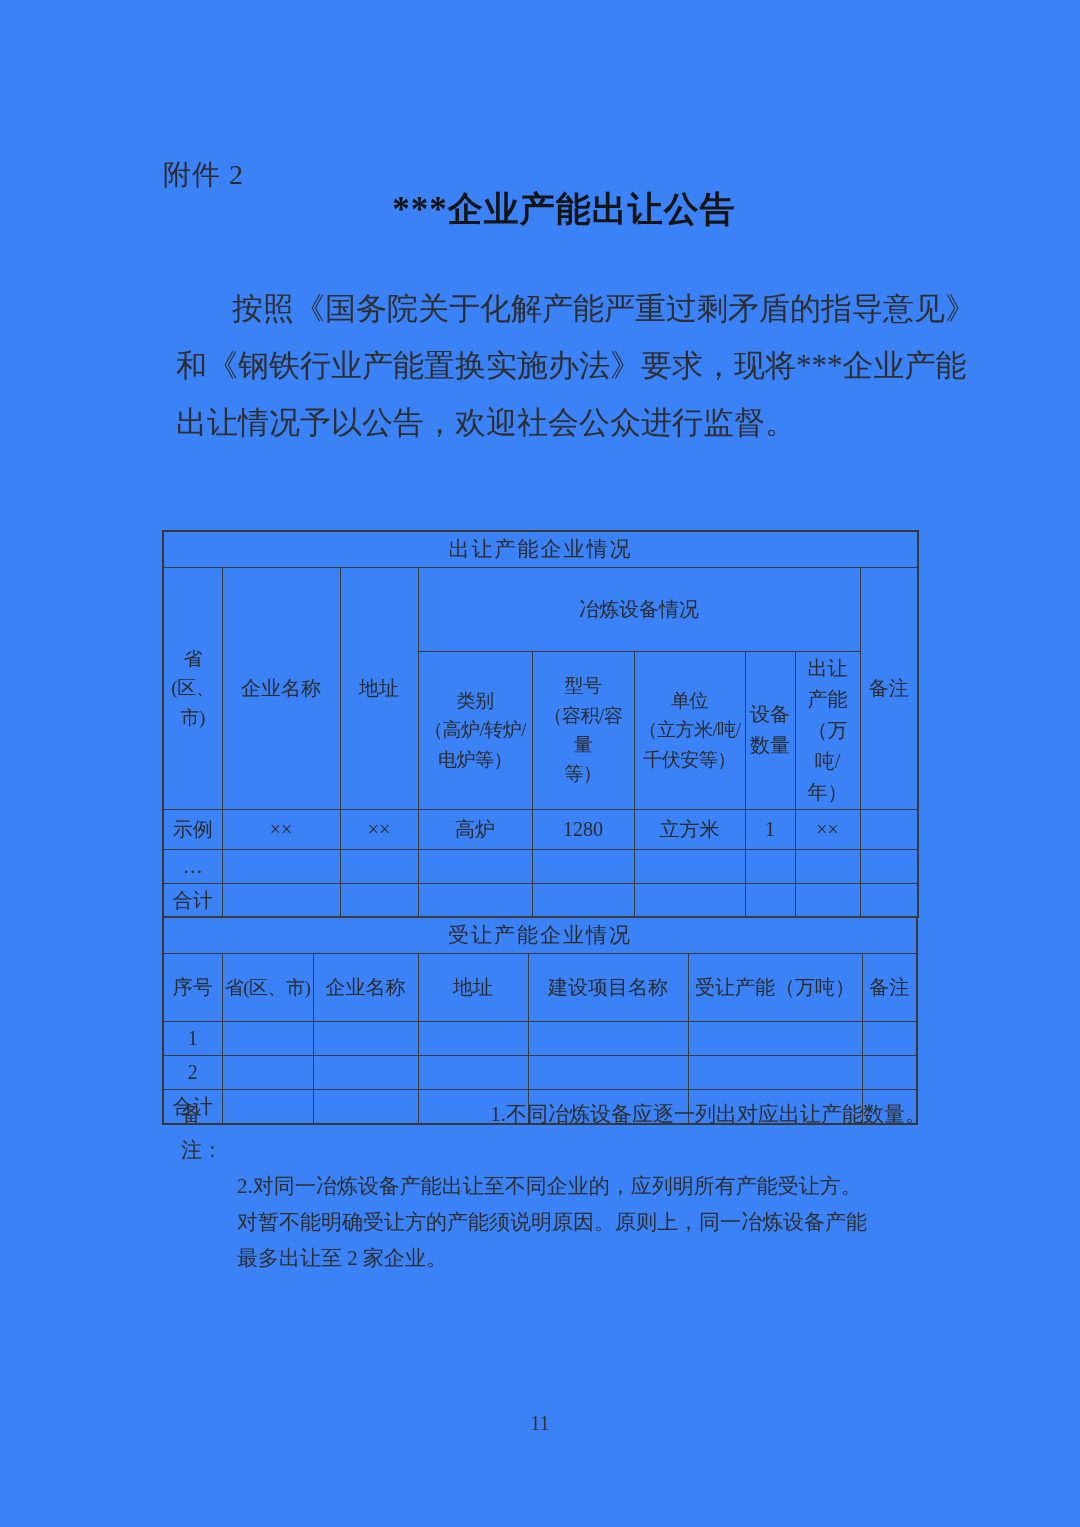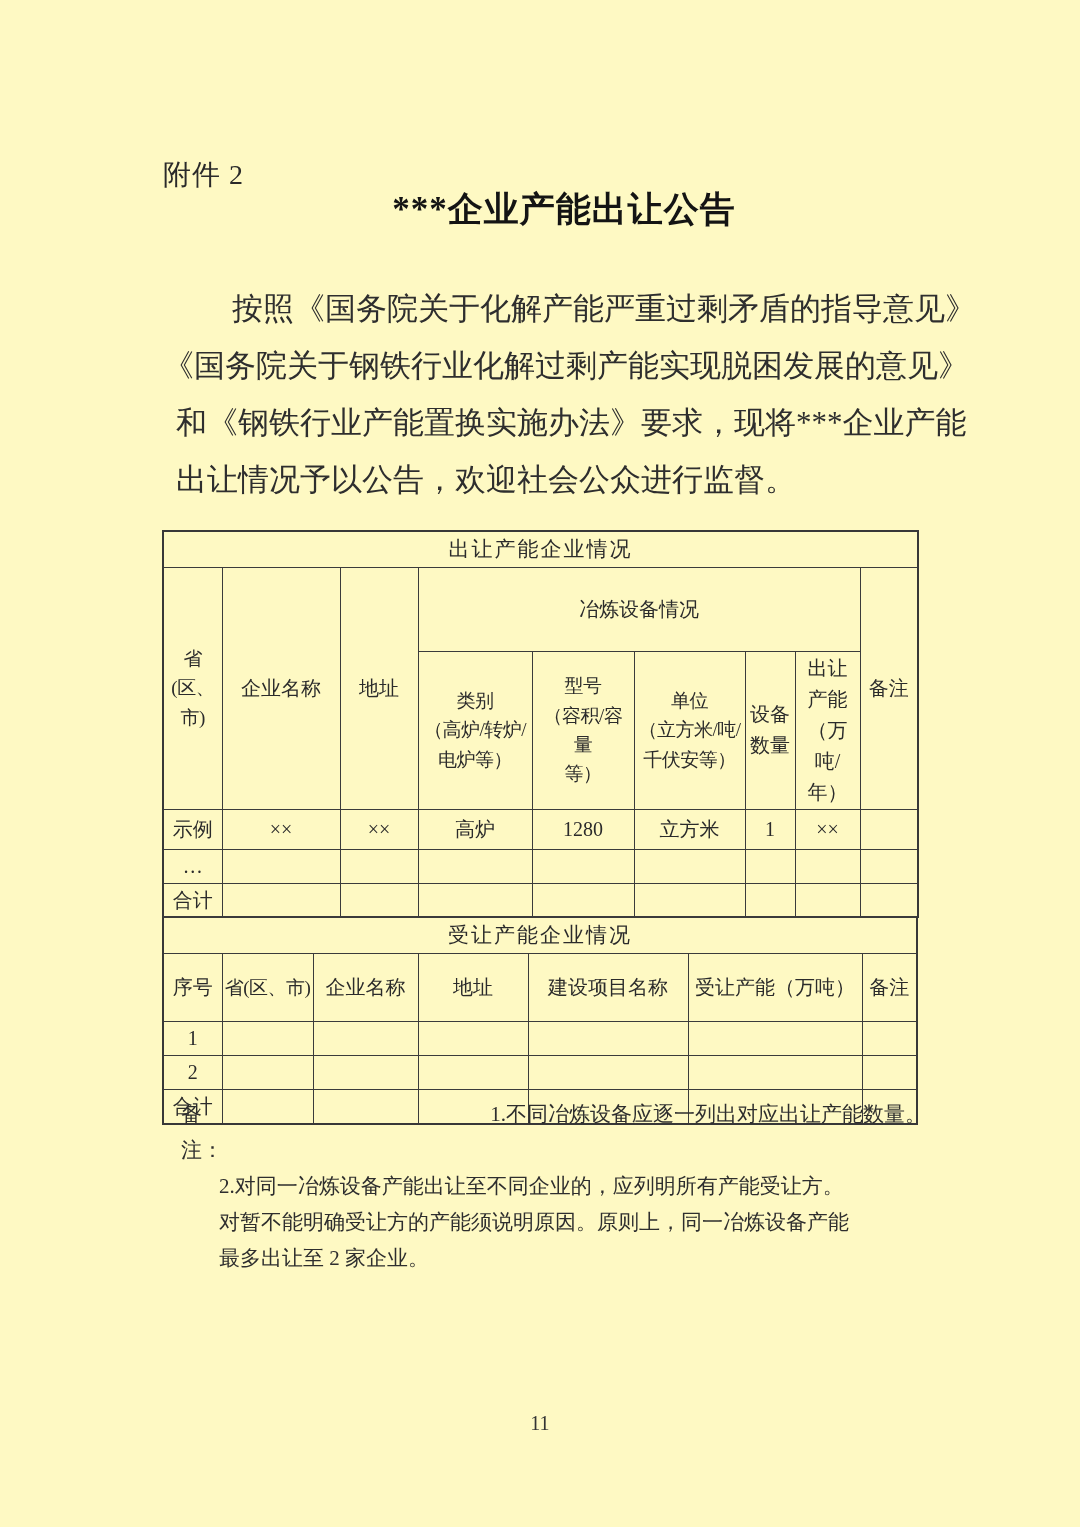--- a/index.html
+++ b/index.html
@@ -1,20 +1,20 @@
 <!DOCTYPE html>
 <html><head>
 <meta charset="utf-8">
 <style>
   html,body{margin:0;padding:0;background:#e8e8e8;}
   .page{
     position:relative;
     width:1080px;height:1527px;
     margin:0 auto;
-    background:#fef9c3;
+    background:#3b82f6;
     font-family:"Liberation Serif","DejaVu Serif",serif;
     color:#262626;
     overflow:hidden;
   }
   .attachment{
     position:absolute;left:163px;top:156px;
     font-size:28px;letter-spacing:1px;color:#2a2a2a;
   }
   .doc-title{
     position:absolute;left:0;top:186px;width:100%;
@@ -63,38 +63,37 @@
   tr.r-total2{height:33px;}
   td.tight{line-height:1.3;margin-top:24px;}
   td.small{font-size:19px;letter-spacing:-0.5px;}
 
   .footnote{
     position:absolute;left:181px;top:1096px;width:745px;
     font-size:21px;color:#2e2e2e;line-height:36px;
   }
   .fn-first{display:flex;justify-content:space-between;}
   .fn-label{flex:0 0 58px;}
-  .fn-line{margin-left:38px;}
+  .fn-line{margin-left:56px;}
   .page-number{
     position:absolute;left:0;top:1412px;width:100%;
     text-align:center;font-size:20px;color:#333;
   }
 </style>
 </head>
 <body>
 
 <div class="page">
 
   <div class="attachment">附件 2</div>
 
   <h1 class="doc-title">***企业产能出让公告</h1>
 
   <div class="body-text">
     <div class="body-line indent">按照《国务院关于化解产能严重过剩矛盾的指导意见》</div>
-    <div class="body-line hang">《国务院关于钢铁行业化解过剩产能实现脱困发展的意见》</div>
     <div class="body-line">和《钢铁行业产能置换实施办法》要求，现将***企业产能</div>
     <div class="body-line last">出让情况予以公告，欢迎社会公众进行监督。</div>
   </div>
 
   <div class="table-block">
 
     <table class="doc-table t1">
       <colgroup>
         <col style="width:59px">
           <col style="width:118px">

